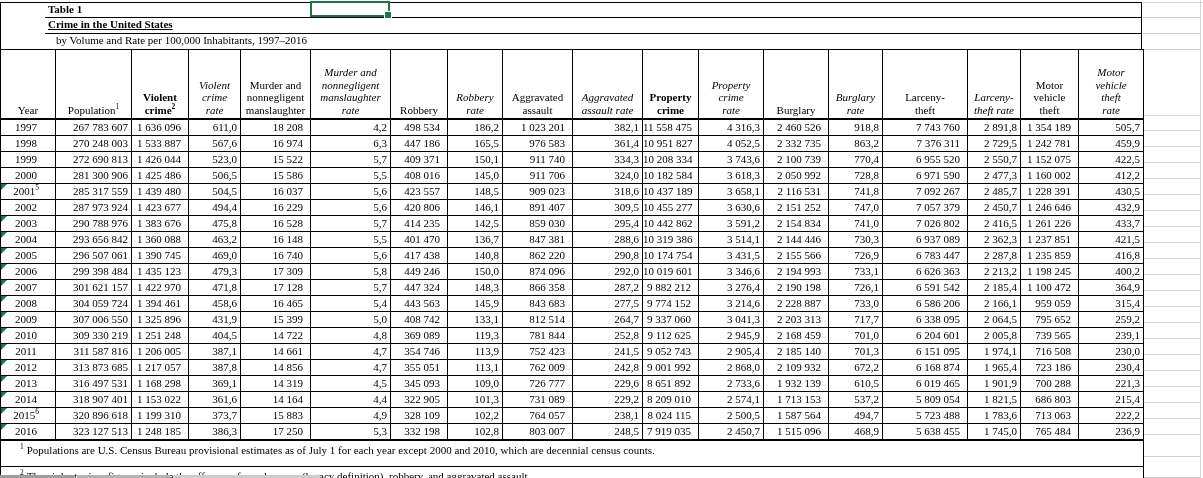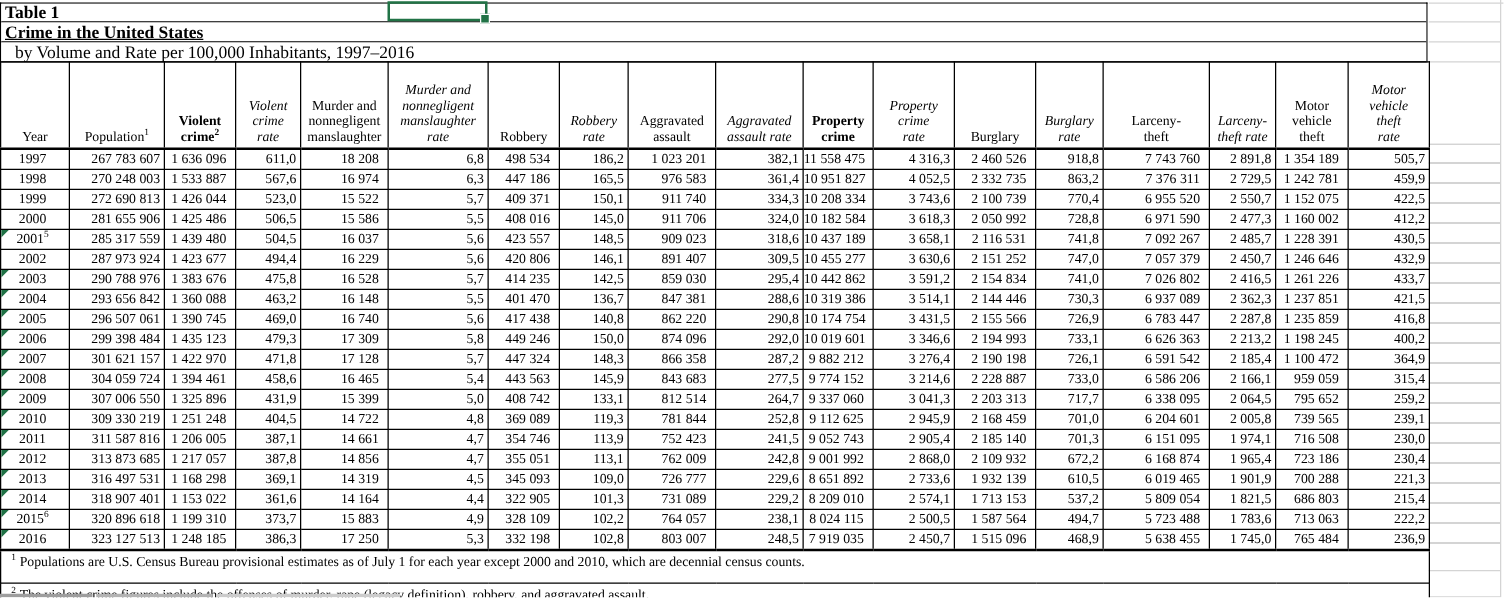--- a/index.html
+++ b/index.html
@@ -1,40 +1,40 @@
 <!DOCTYPE html>
 <html><head>
 <meta charset="utf-8">
 <style>
   html,body{margin:0;padding:0;background:#fff;}
   #sheet{position:relative;width:1203px;height:478px;background:#ffffff;overflow:hidden;
          font-family:"Liberation Serif",serif;color:#000;}
   
   #titles{position:absolute;left:0;top:2px;width:1142px;border:1px solid #000;border-bottom:none;box-sizing:border-box;}
-  .trow{box-sizing:border-box;border-bottom:1px solid #000;padding-left:3px;display:flex;align-items:flex-end;
-        font-size:14px;line-height:13px;background:#fff;}
+  .trow{box-sizing:border-box;border-bottom:1px solid #000;padding-left:3px;display:flex;align-items:flex-start;
+        font-size:11px;line-height:13px;background:#fff;margin-left:44px;}
   #trow1{height:15px;font-weight:bold;}
   #trow2{height:16px;font-weight:bold;text-decoration:underline;}
   #trow3{height:16px;padding-left:11px;}
   
   #selbox{position:absolute;left:310px;top:1px;width:80px;height:16px;border:2px solid #217346;box-sizing:border-box;background:transparent;z-index:5;}
   #selhandle{position:absolute;right:-4px;bottom:-4px;width:6px;height:6px;background:#217346;border:1px solid #fff;}
   
   table{position:absolute;left:0;top:49px;border-collapse:collapse;table-layout:fixed;width:1143px;}
   th,td{border:1px solid #000;padding:0;overflow:hidden;}
   thead th{height:65px;vertical-align:bottom;text-align:center;font-weight:normal;font-size:11px;
            line-height:12.5px;padding:1px 0 2px 0;border-bottom:2px solid #000;white-space:pre-line;}
   th.b{font-weight:bold;} th.i{font-style:italic;}
   tbody td{height:15px;font-size:11px;line-height:15px;text-align:right;padding-right:3px;white-space:nowrap;}
   tbody td.rate{padding-right:7px;}
   tbody td.year{text-align:center;padding-right:4px;position:relative;}
   tbody td.flag::before{content:"";position:absolute;left:0;top:0;width:0;height:0;
            border-top:6px solid #1e7145;border-right:6px solid transparent;}
   tbody tr.last td{border-bottom:2px solid #000;}
-  tr.fn td{height:20px;text-align:left;font-size:11px;line-height:13px;padding:3px 0 2px 8px;vertical-align:top;}
+  tr.fn td{height:20px;text-align:left;font-size:11px;line-height:13px;padding:3px 0 2px 19px;vertical-align:top;}
   sup{font-size:7.5px;line-height:0;}
   td sup,.trow sup{vertical-align:super;}
   
   .gl{position:absolute;background:#d4d4d4;}
   #gl-v-right{left:1200px;top:0;width:1px;height:478px;}
   #gl-top{left:1143px;top:2px;width:60px;height:1px;}
   .gl-h{left:1143px;width:57px;height:1px;}
   #gl-rows{position:absolute;left:1143px;top:115px;width:57px;height:321px;
      background:repeating-linear-gradient(to bottom,transparent 0 15px,#d4d4d4 15px 16px);}
   
@@ -136,21 +136,21 @@
 rate</span></th>
         </tr>
       </thead>
     <tbody id="tbody">
         <tr>
           <td class="year"><span>1997</span></td>
           <td>267 783 607</td>
           <td class="rate">1 636 096</td>
           <td>611,0</td>
           <td class="rate">18 208</td>
-          <td>6,8</td>
+          <td>4,2</td>
           <td class="rate">498 534</td>
           <td>186,2</td>
           <td class="rate">1 023 201</td>
           <td>382,1</td>
           <td class="rate">11 558 475</td>
           <td>4 316,3</td>
           <td class="rate">2 460 526</td>
           <td>918,8</td>
           <td class="rate">7 743 760</td>
           <td>2 891,8</td>
@@ -192,21 +192,21 @@
           <td>3 743,6</td>
           <td class="rate">2 100 739</td>
           <td>770,4</td>
           <td class="rate">6 955 520</td>
           <td>2 550,7</td>
           <td class="rate">1 152 075</td>
           <td>422,5</td>
         </tr>
         <tr>
           <td class="year"><span>2000</span></td>
-          <td>281 655 906</td>
+          <td>281 300 906</td>
           <td class="rate">1 425 486</td>
           <td>506,5</td>
           <td class="rate">15 586</td>
           <td>5,5</td>
           <td class="rate">408 016</td>
           <td>145,0</td>
           <td class="rate">911 706</td>
           <td>324,0</td>
           <td class="rate">10 182 584</td>
           <td>3 618,3</td>

